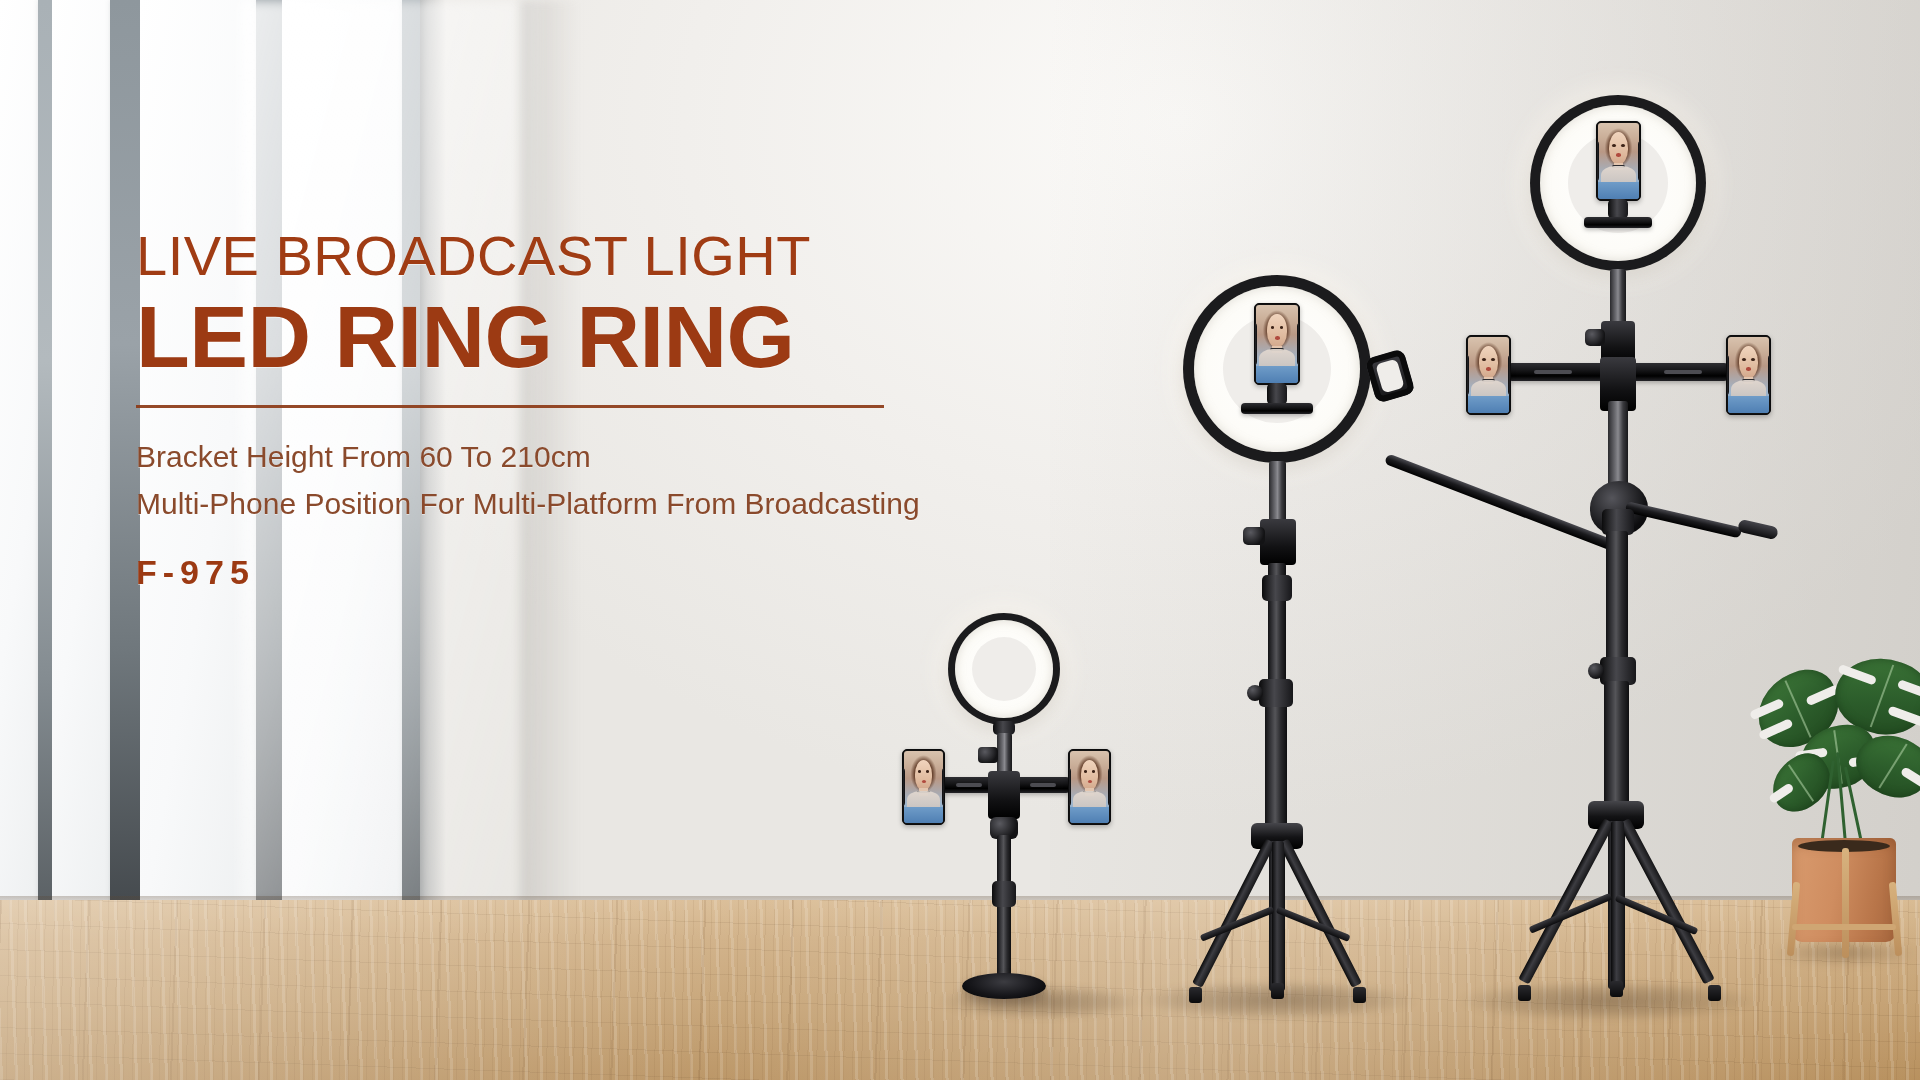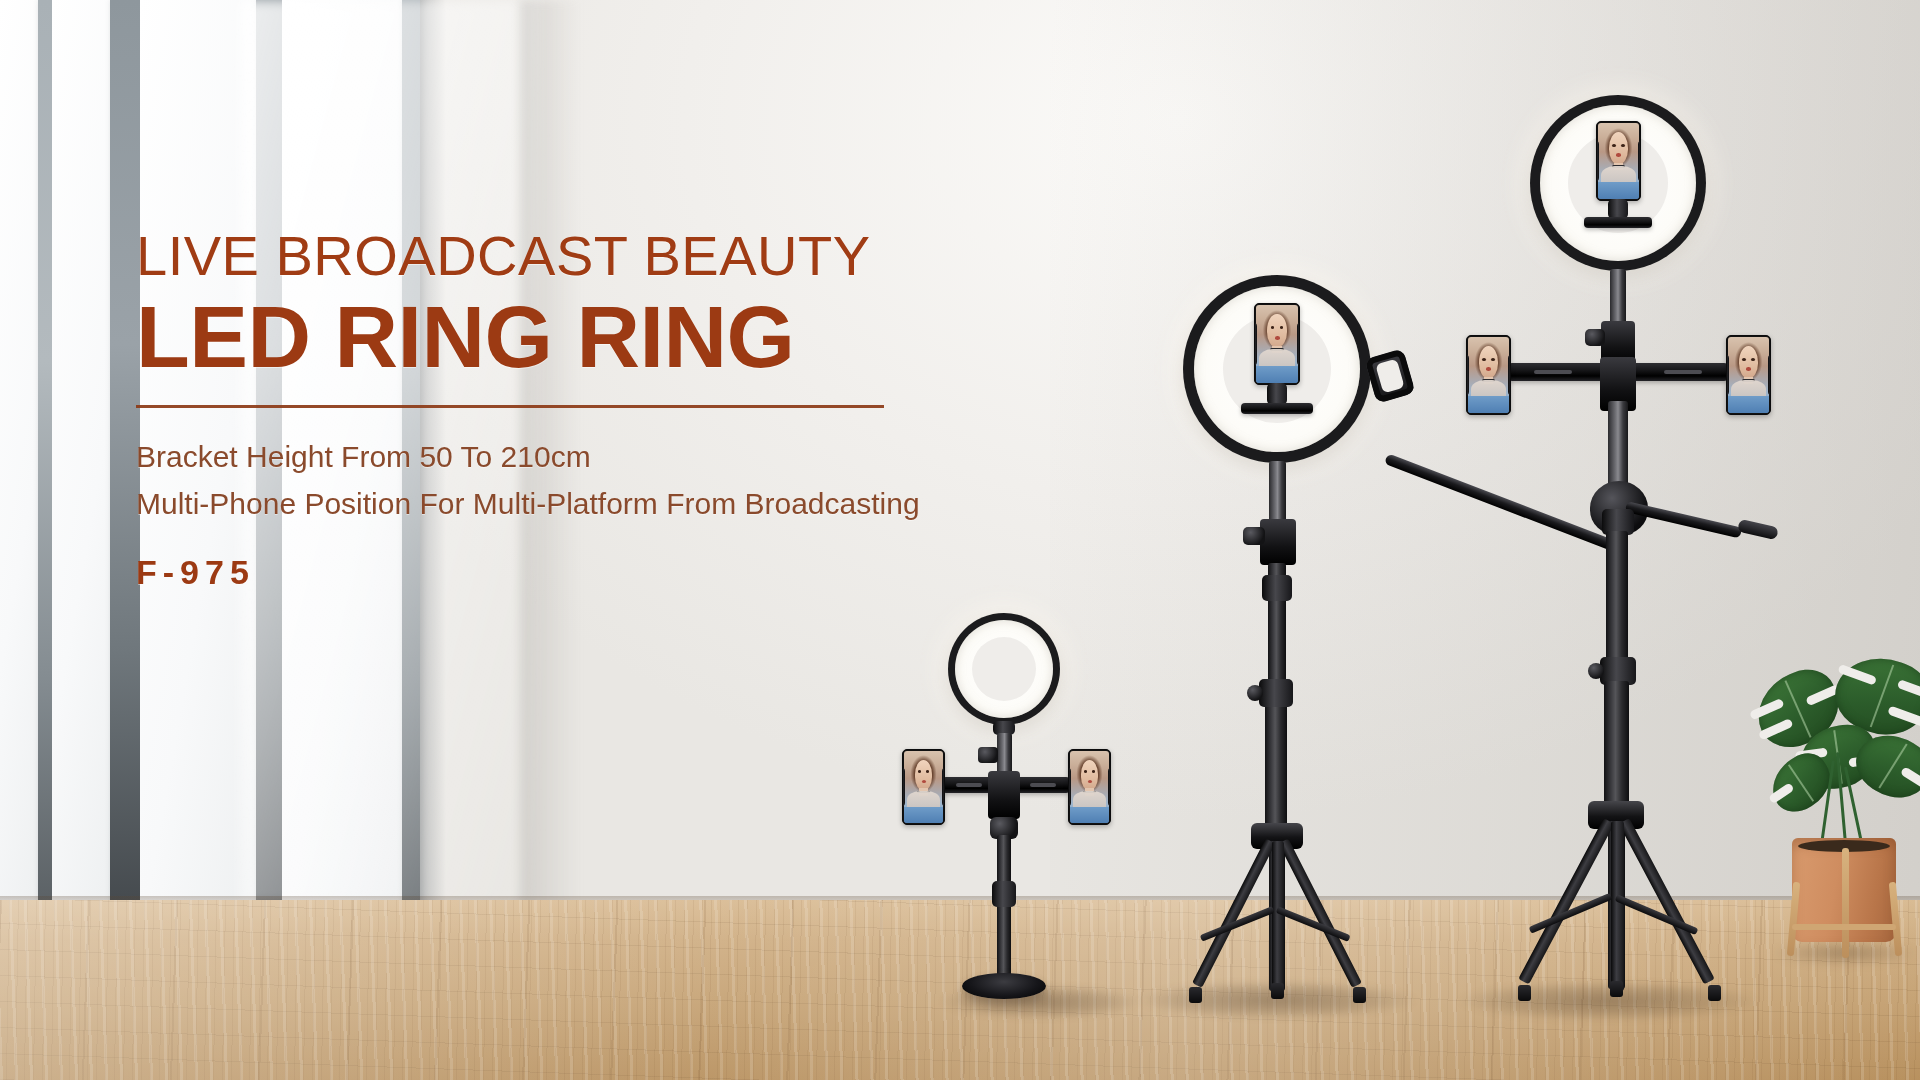--- a/index.html
+++ b/index.html
@@ -314,25 +314,25 @@
   <div class="jamb-shadow" style="left:420px;"></div>
   <div class="light-wash"></div>
   <div class="wall-corner"></div>
 
   <div class="baseboard-shadow"></div>
   <div class="floor"></div>
   <div class="floor-grain"></div>
   <div class="floor-sheen"></div>
 
   <div class="copy">
-    <div class="kicker">LIVE BROADCAST BEAUTY</div>
+    <div class="kicker">LIVE BROADCAST LIGHT</div>
     <div class="headline">LED RING RING</div>
     <div class="rule"></div>
     <div class="sub">
-      <span>Bracket Height From 50 To 210cm</span>
+      <span>Bracket Height From 60 To 210cm</span>
       <span class="l2">Multi-Phone Position For Multi-Platform From Broadcasting</span>
     </div>
     <div class="model">F-975</div>
   </div>
 
   <div class="prod" style="left:880px;top:595px;width:300px;height:420px;">
     <div class="shadow-ellipse" style="left:60px;top:390px;width:200px;height:34px;"></div>
 
     <div class="ring" style="left:68px;top:18px;width:112px;height:112px;">
       <div class="inner-glow" style="left:7px;top:7px;width:98px;height:98px;"></div>

